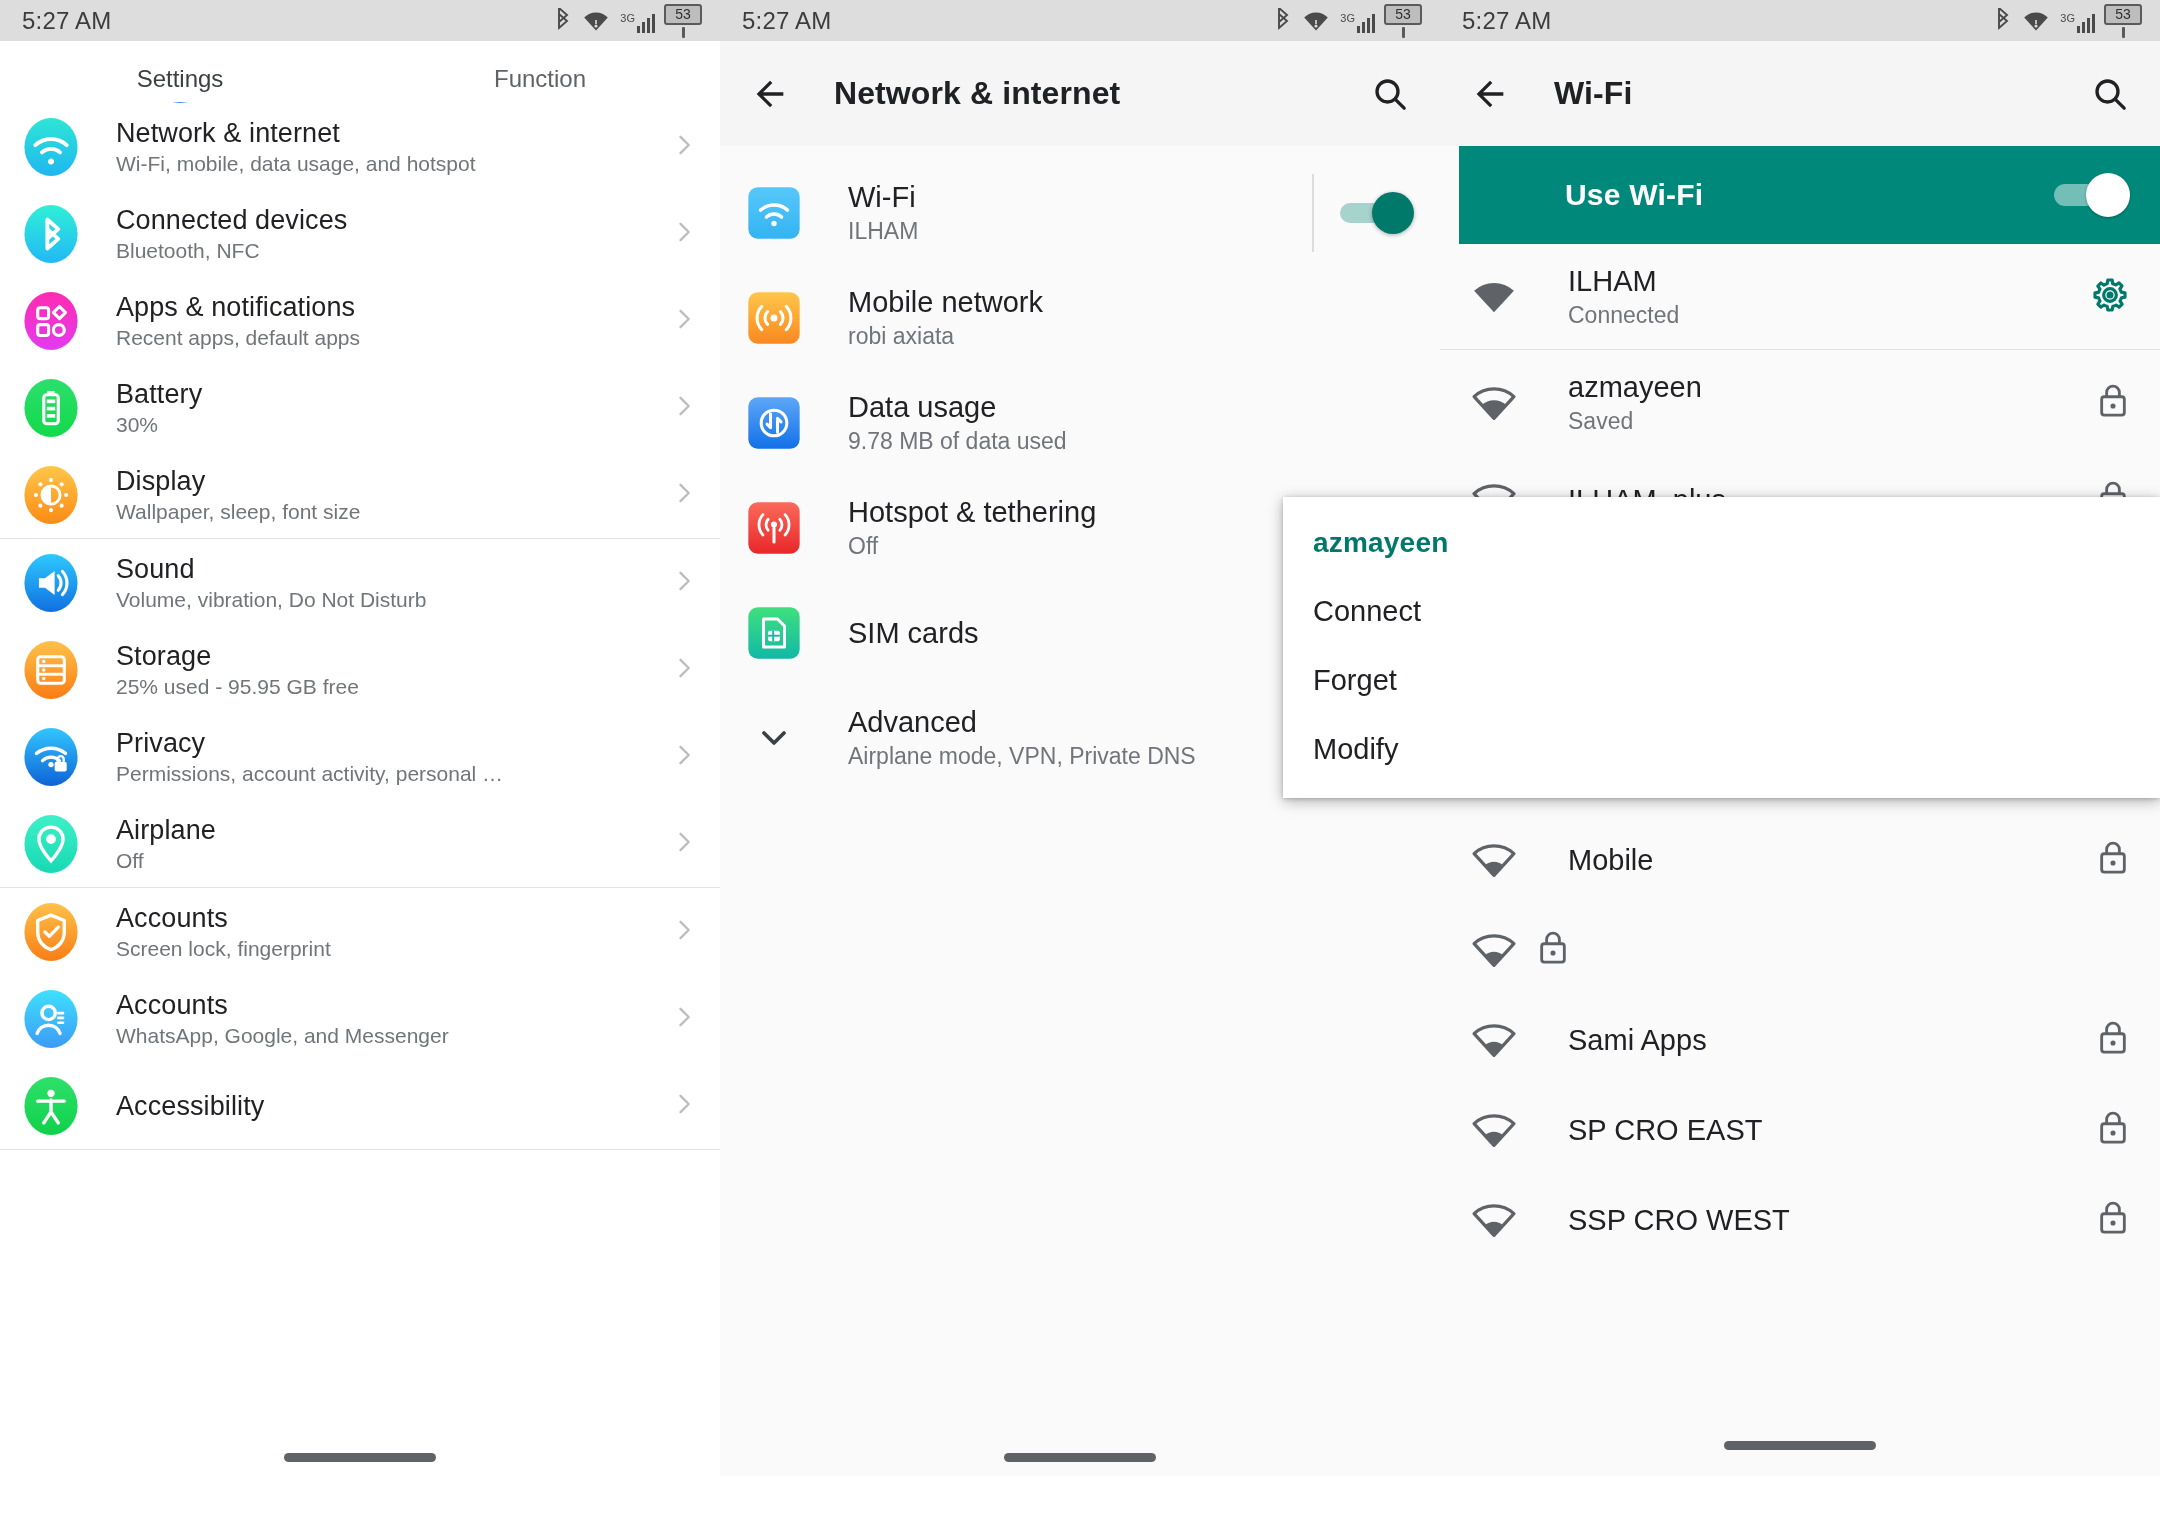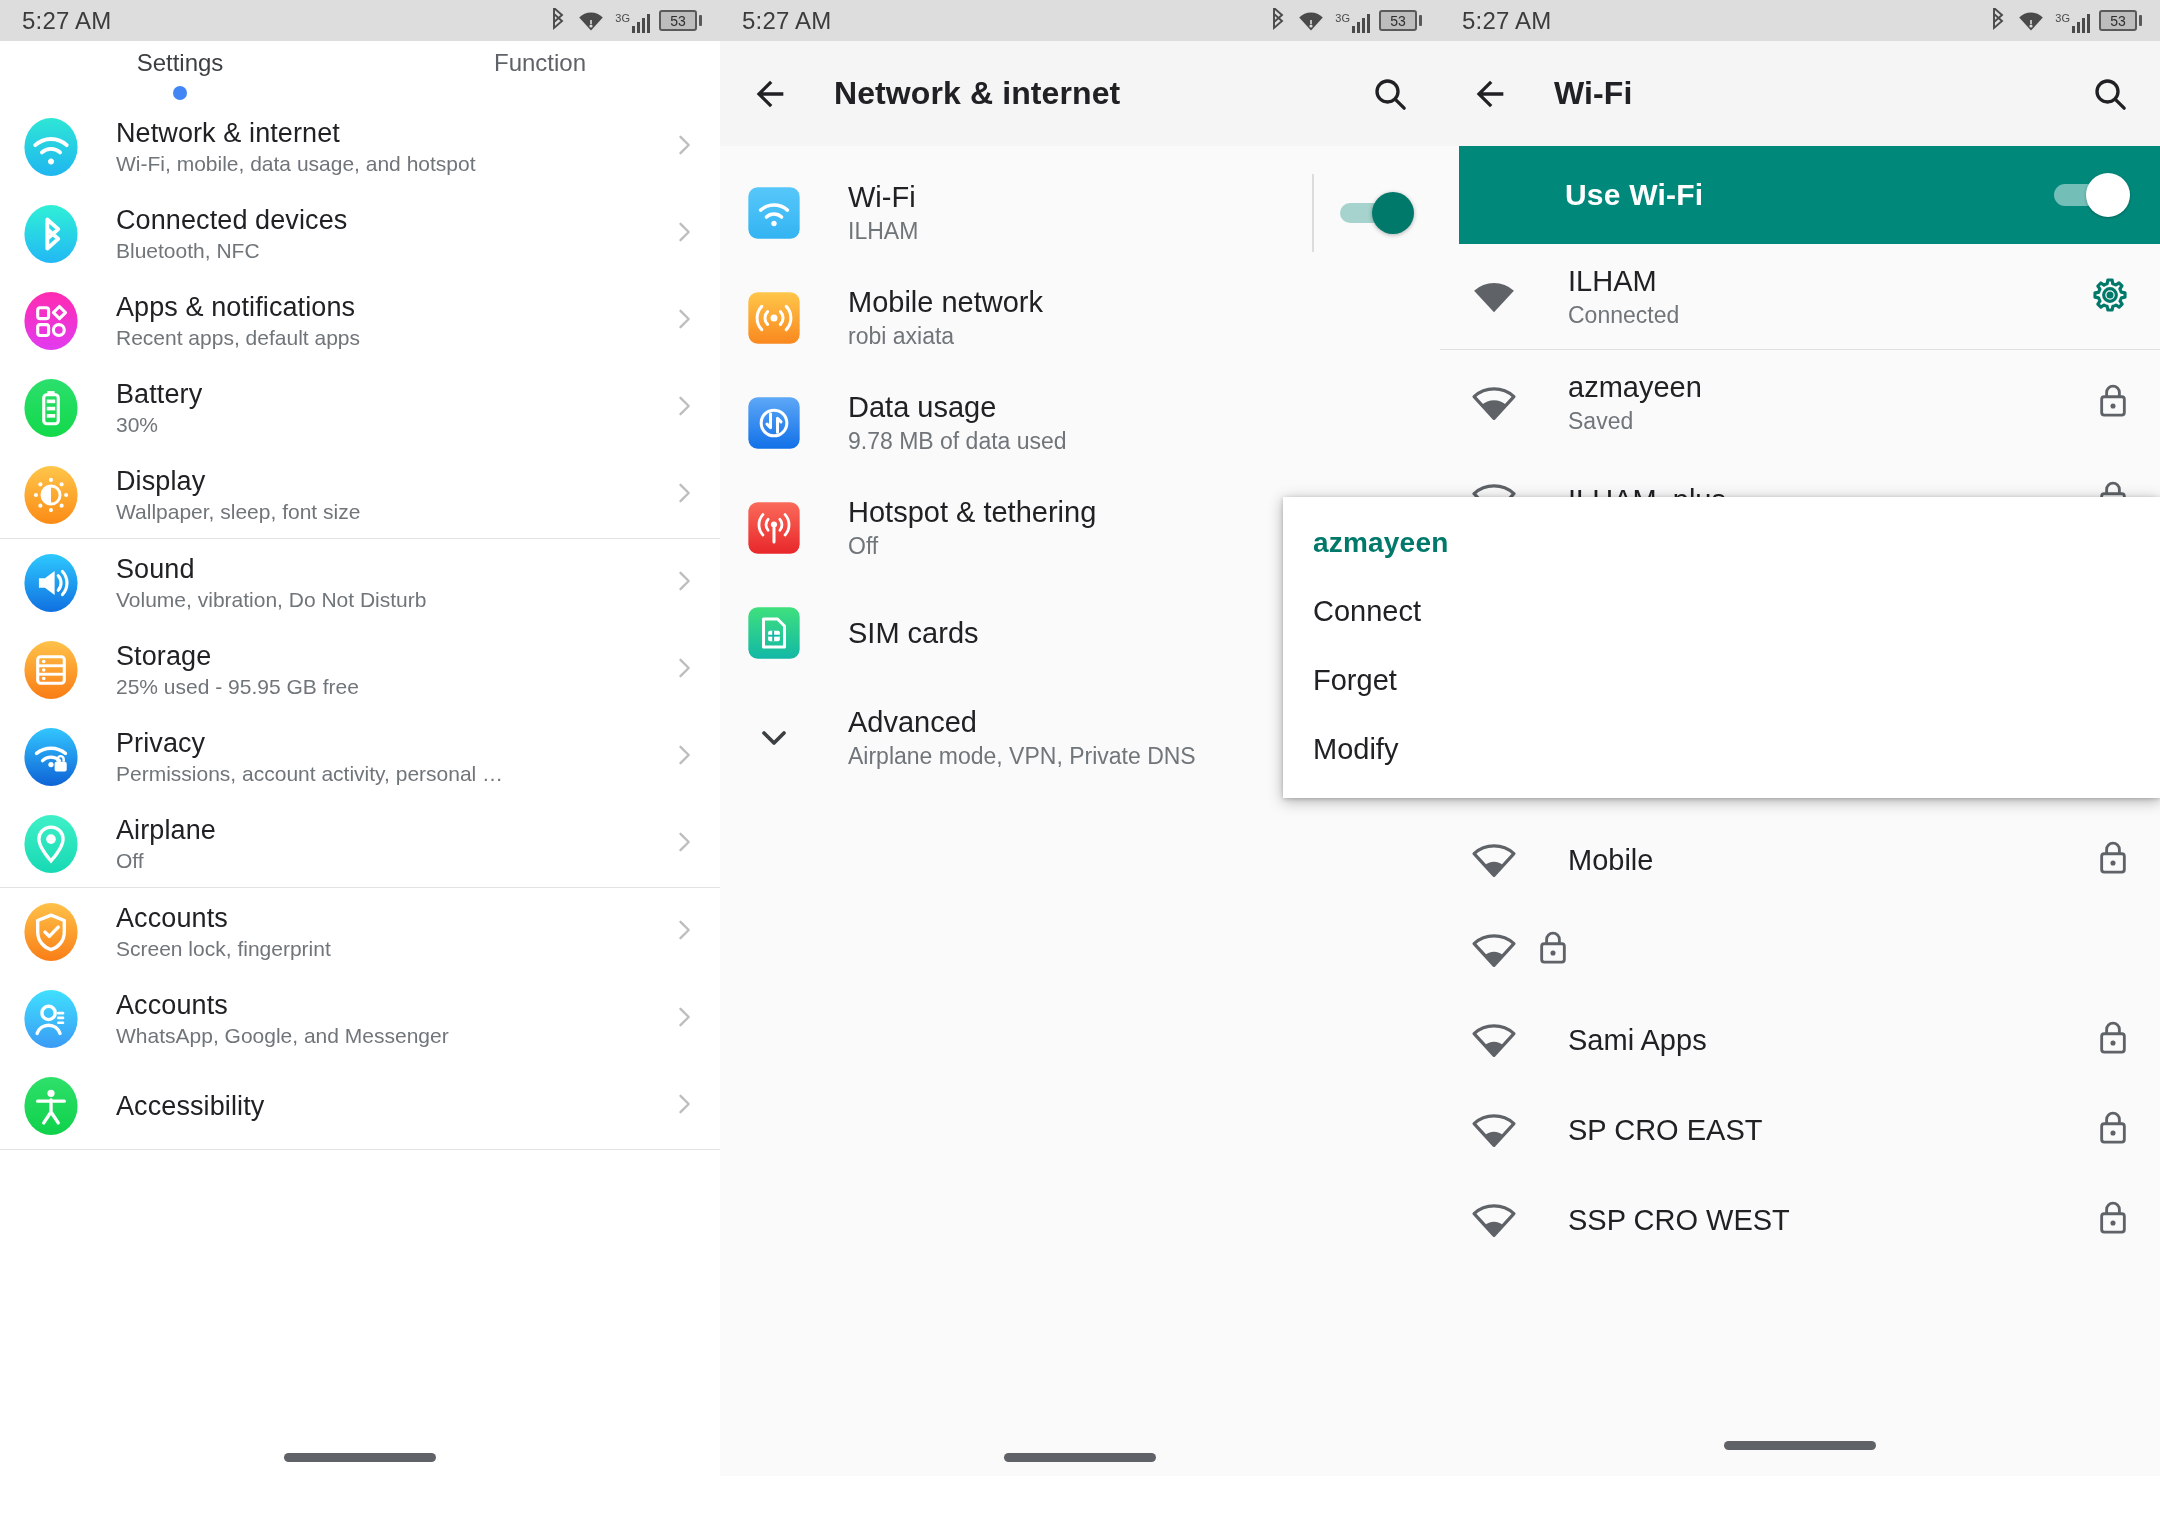--- a/index.html
+++ b/index.html
@@ -19,32 +19,32 @@
     position:relative; height:41px; background:#dddddd;
     display:flex; align-items:center; padding:0 18px 0 22px;
   }
   .statusbar .clock {
     font-size:24px; color:#3c3c3c; letter-spacing:.2px; font-weight:400;
   }
   .statusbar .sb-right {
     margin-left:auto; display:flex; align-items:center; gap:9px;
   }
   .sb-icon { display:block; }
-  .batt-wrap { display:flex; align-items:center; gap:2px; }
+  .batt-wrap { display:flex; align-items:center; gap:2px;flex-direction:column; }
   .batt-box {
     border:2px solid #5a5a5a; border-radius:3px;
     width:38px; height:21px; display:flex; align-items:center; justify-content:center;
     background:#bdbdbd;
   }
   .batt-box span { font-size:14px; color:#2e2e2e; line-height:1; font-weight:400; }
   .batt-nub { width:3px; height:11px; background:#5a5a5a; border-radius:1px; }
 
   
   .tabbar {
-    display:flex; height:62px; background:#fff; padding-top:8px;
+    display:flex; height:62px; background:#fff; padding-top:24px;
   }
   .tab { flex:1; display:flex; flex-direction:column; align-items:center; }
   .tab .tab-label { font-size:24px; color:#5f6368; line-height:28px; }
   .tab.active .tab-label { color:#3c4043; }
   .tab .tab-dot {
     width:14px; height:14px; border-radius:50%; background:#4285f4; margin-top:9px;
   }
 
   
   .sect { border-bottom:1px solid #e3e3e3; }

